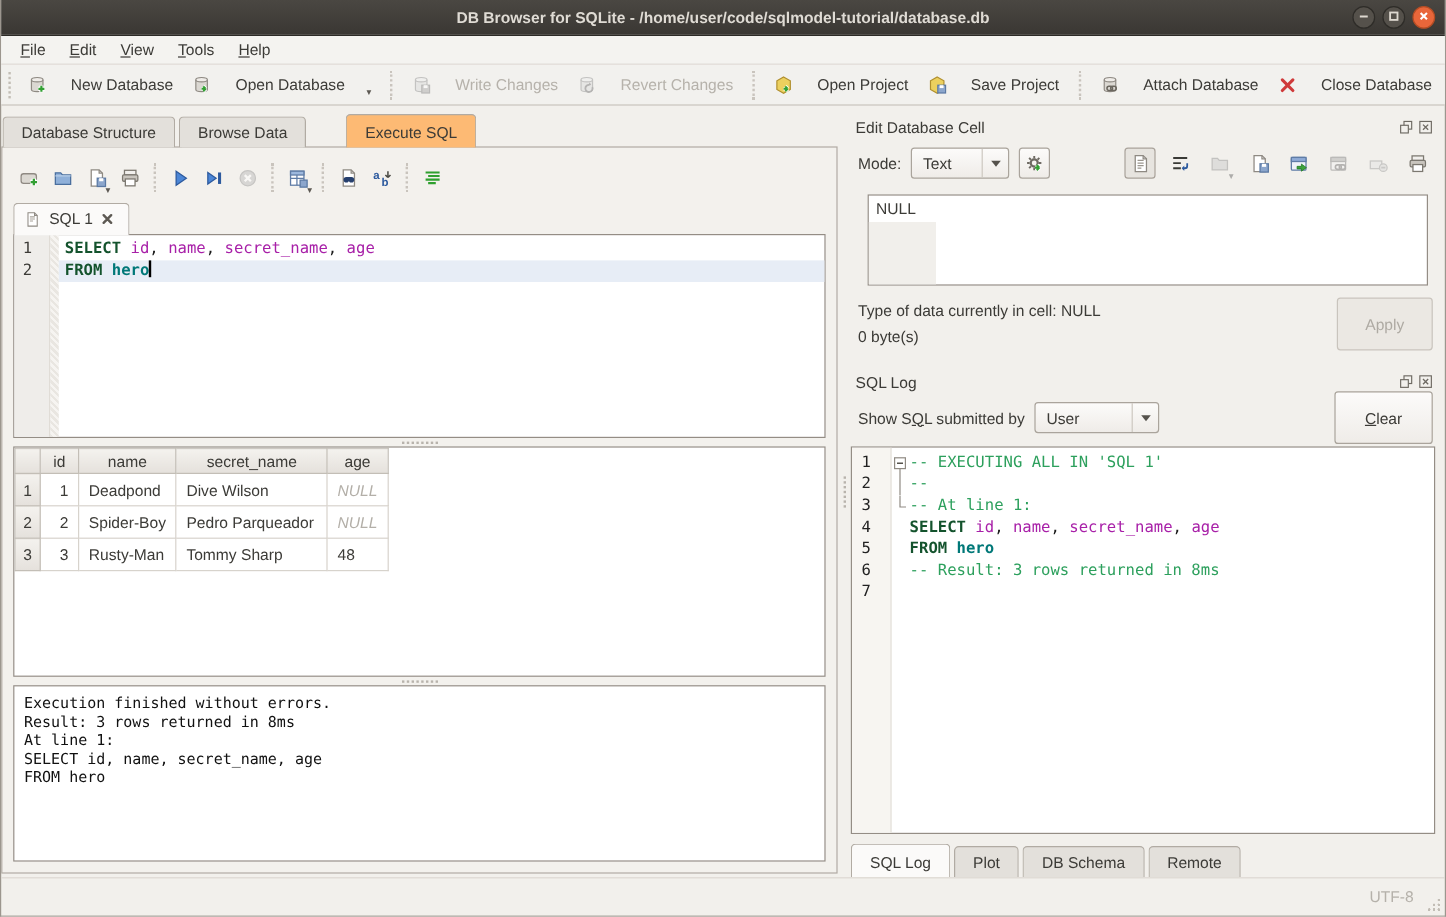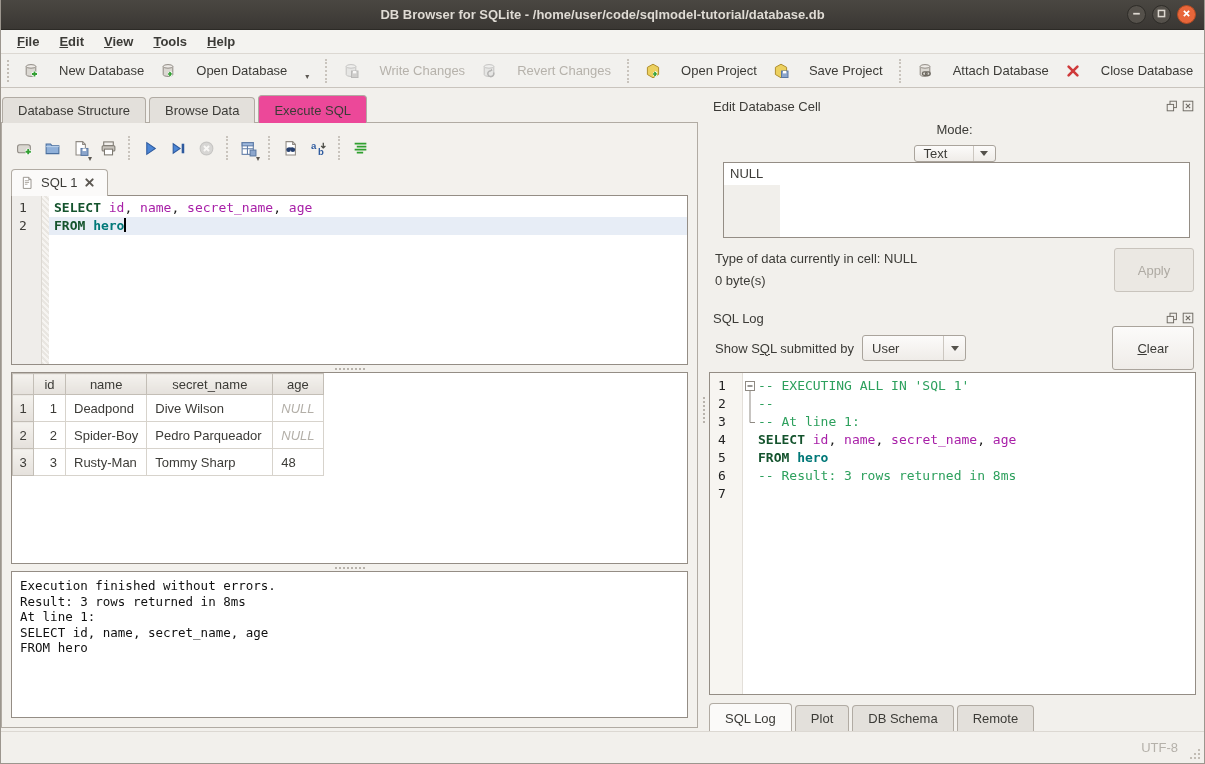--- a/index.html
+++ b/index.html
@@ -10,21 +10,21 @@
   
   .titlebar { height:30px; background:linear-gradient(#4a4742,#3a3733); display:flex; align-items:center; justify-content:center; position:relative; border-bottom:1px solid #2c2a26; flex:0 0 30px; }
   .titlebar .title { color:#dfdbd4; font-weight:bold; font-size:13px; }
   .win-controls { position:absolute; right:8px; top:5px; display:flex; gap:6px; }
   .win-btn { width:19px; height:19px; border-radius:50%; background:#55514b; border:1px solid #2e2c28; display:flex; align-items:center; justify-content:center; }
   .win-btn svg { width:11px; height:11px; }
   .win-btn.close { background:#e8663a; border-color:#b34c24; }
 
   
   .menubar { height:24px; display:flex; align-items:center; padding-left:6px; background:#f4f3f0; border-bottom:1px solid #dcd8d2; flex:0 0 24px; }
-  .menu-item { padding:3px 10px; display:inline-block;font-weight:bold; }
+  .menu-item { padding:3px 10px; display:inline-block; }
   .menu-item::first-letter { text-decoration:underline; }
 
   
   .toolbar { height:34px; display:flex; align-items:center; padding:0 4px; background:#f2f1ee; border-bottom:1px solid #c9c4bd; flex:0 0 34px; }
   .tb-grip { width:5px; height:22px; border-left:2px dotted #c2bdb5; margin:0 6px 0 2px; }
   .tb-sep { width:0; height:24px; border-left:2px dotted #c9c4bd; margin:0 8px; }
   .tb-btn { display:flex; align-items:center; gap:20px; padding:5px 8px; border-radius:3px; white-space:nowrap; }
   .tb-btn .icon svg { width:16px; height:16px; display:block; }
   .tb-btn.disabled { color:#b6b2ab; }
   .tb-btn.disabled .icon { filter:grayscale(1) opacity(.45); }
@@ -33,21 +33,21 @@
   
   .main { flex:1; display:flex; min-height:0; }
   .left-panel { width:700px; display:flex; flex-direction:column; padding:6px 0 0 0; min-height:0; }
   .v-splitter { width:6px; display:flex; align-items:center; justify-content:center; }
   .v-splitter .dots { height:26px; border-left:2px dotted #b8b3ac; }
   .right-panel { flex:1; display:flex; flex-direction:column; padding:6px 8px 0 2px; min-height:0; }
 
   
   .tabbar { display:flex; align-items:flex-end; height:29px; flex:0 0 29px; position:relative; z-index:2; padding-left:1px; }
   .tab { padding:5px 15px 5px; background:#e3e0db; border:1px solid #b1aba3; border-bottom:none; border-radius:4px 4px 0 0; margin-right:3px; color:#3c3b37; }
-  .tab.active { background:#ec4899; padding-top:7px; }
+  .tab.active { background:#fdba74; padding-top:7px;margin-left:30px; }
   .pane { flex:1; border:1px solid #b1aba3; background:#f3f1ed; margin:-1px 3px 3px 0; padding:8px 9px 9px; display:flex; flex-direction:column; min-height:0; }
 
   
   .sql-toolbar { height:34px; flex:0 0 34px; display:flex; align-items:center; gap:2px; }
   .icon-btn { width:26px; height:26px; display:flex; align-items:center; justify-content:center; border:1px solid transparent; border-radius:3px; position:relative; }
   .icon-btn svg { width:17px; height:17px; display:block; }
   .icon-btn.disabled { filter:grayscale(1) opacity(.45); }
   .icon-btn.pressed { background:#e7e4df; border-color:#a9a29a; }
   .icon-btn .dd-mini { position:absolute; right:0; bottom:-1px; }
 
@@ -87,21 +87,21 @@
 
   
   .message { flex:1; background:#fff; border:1px solid #948d85; padding:6px 8px; font-family:"DejaVu Sans Mono","Liberation Mono",monospace; font-size:12.5px; line-height:15.5px; color:#111; min-height:0; }
 
   
   .dock-title { height:24px; flex:0 0 24px; display:flex; align-items:center; padding:0 2px 0 4px; }
   .dock-title .txt { flex:1; }
   .dock-btns { display:flex; gap:4px; }
   .dock-btn svg { width:12px; height:12px; display:block; }
   .cell-dock { display:flex; flex-direction:column; }
-  .mode-row { height:36px; display:flex; align-items:center; gap:8px; padding:4px 2px 4px 6px;flex-direction:column; }
+  .mode-row { height:36px; display:flex; align-items:center; gap:8px; padding:4px 2px 4px 6px; }
   .combo { display:flex; align-items:center; background:linear-gradient(#fcfbfa,#efece8); border:1px solid #aaa49c; border-radius:3px; height:26px; padding-left:9px; }
   .combo .arr { margin-left:auto; width:22px; height:100%; border-left:1px solid #ccc7c0; display:flex; align-items:center; justify-content:center; }
   .tri { width:0; height:0; border-left:4px solid transparent; border-right:4px solid transparent; border-top:5px solid #55524c; }
   .mode-combo { width:82px; }
   .cell-icons { margin-left:auto; display:flex; gap:7px; }
   .cell-editor { height:76px; margin:8px 6px 0 14px; background:#fff; border:1px solid #948d85; position:relative; padding:3px 6px; }
   .cell-editor .gutterbg { position:absolute; left:0; top:22px; bottom:0; width:56px; background:#f1efeb; }
   .cell-info { display:flex; padding:10px 2px 0 6px; }
   .cell-info .lines div { line-height:22px; }
   .btn { height:44px; padding:0 18px; background:linear-gradient(#fcfbfa,#efece8); border:1px solid #aaa49c; border-radius:3px; font-size:13px; color:#3c3b37; display:flex; align-items:center; justify-content:center; }

